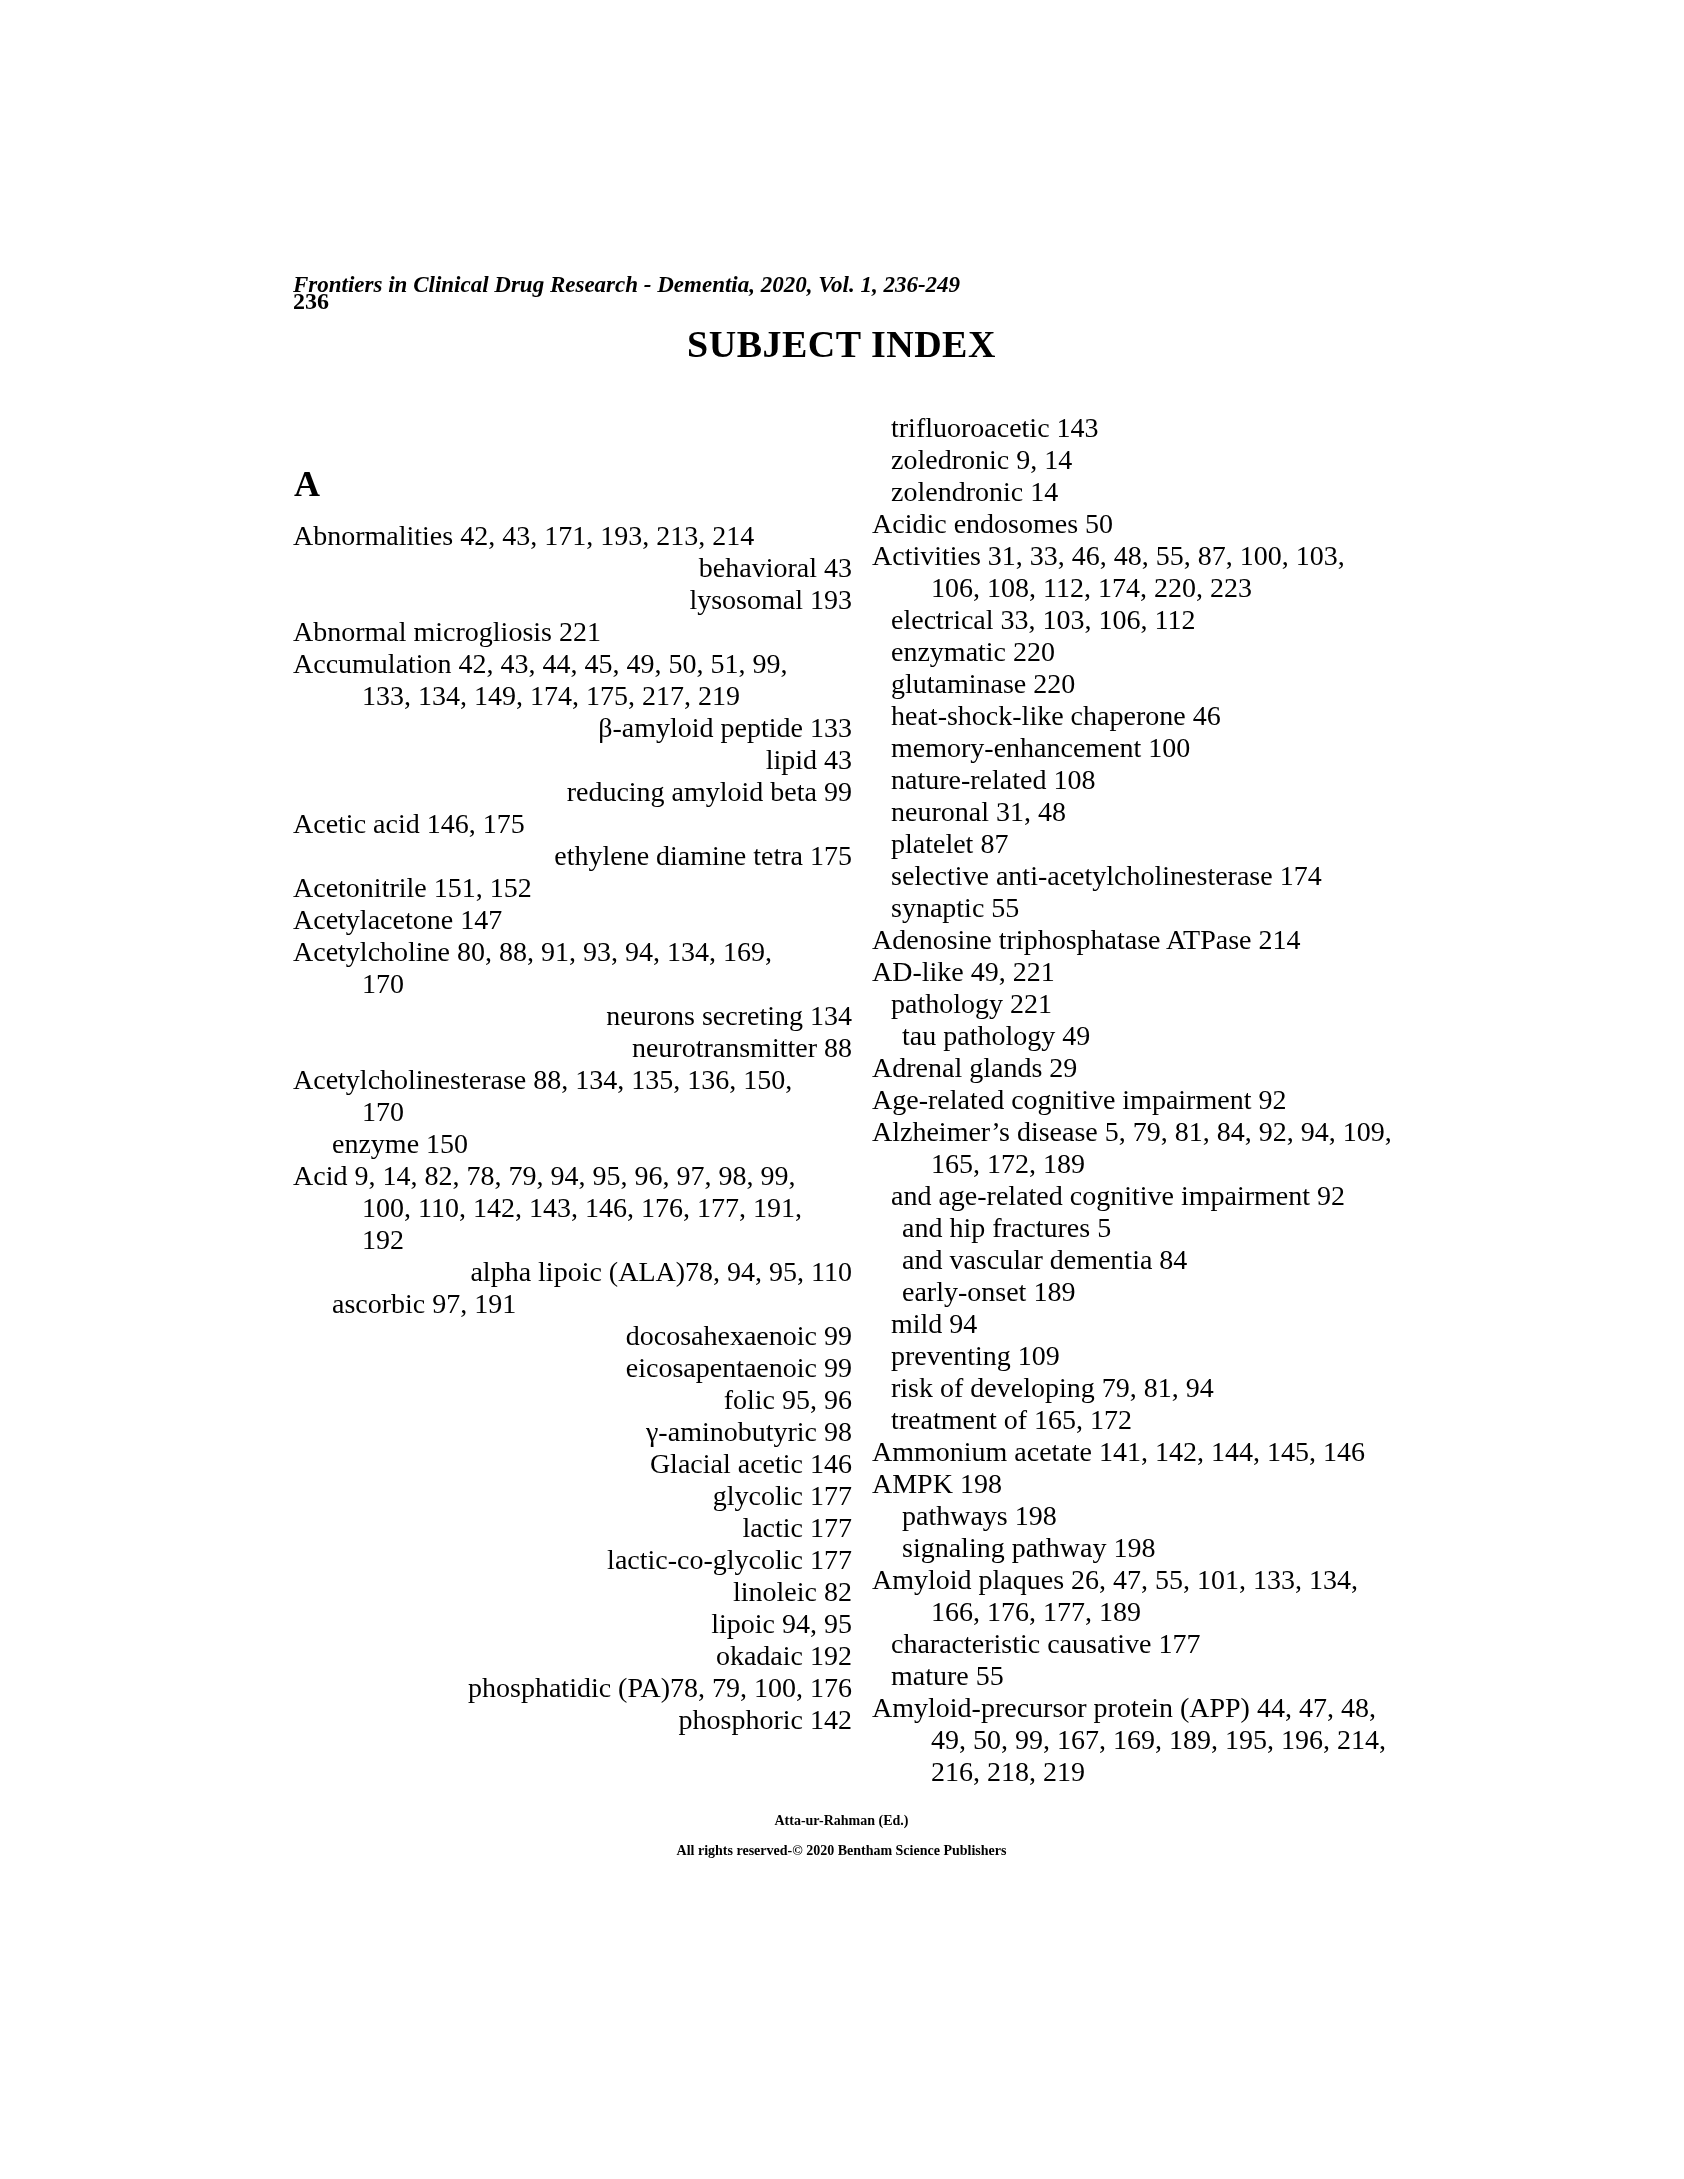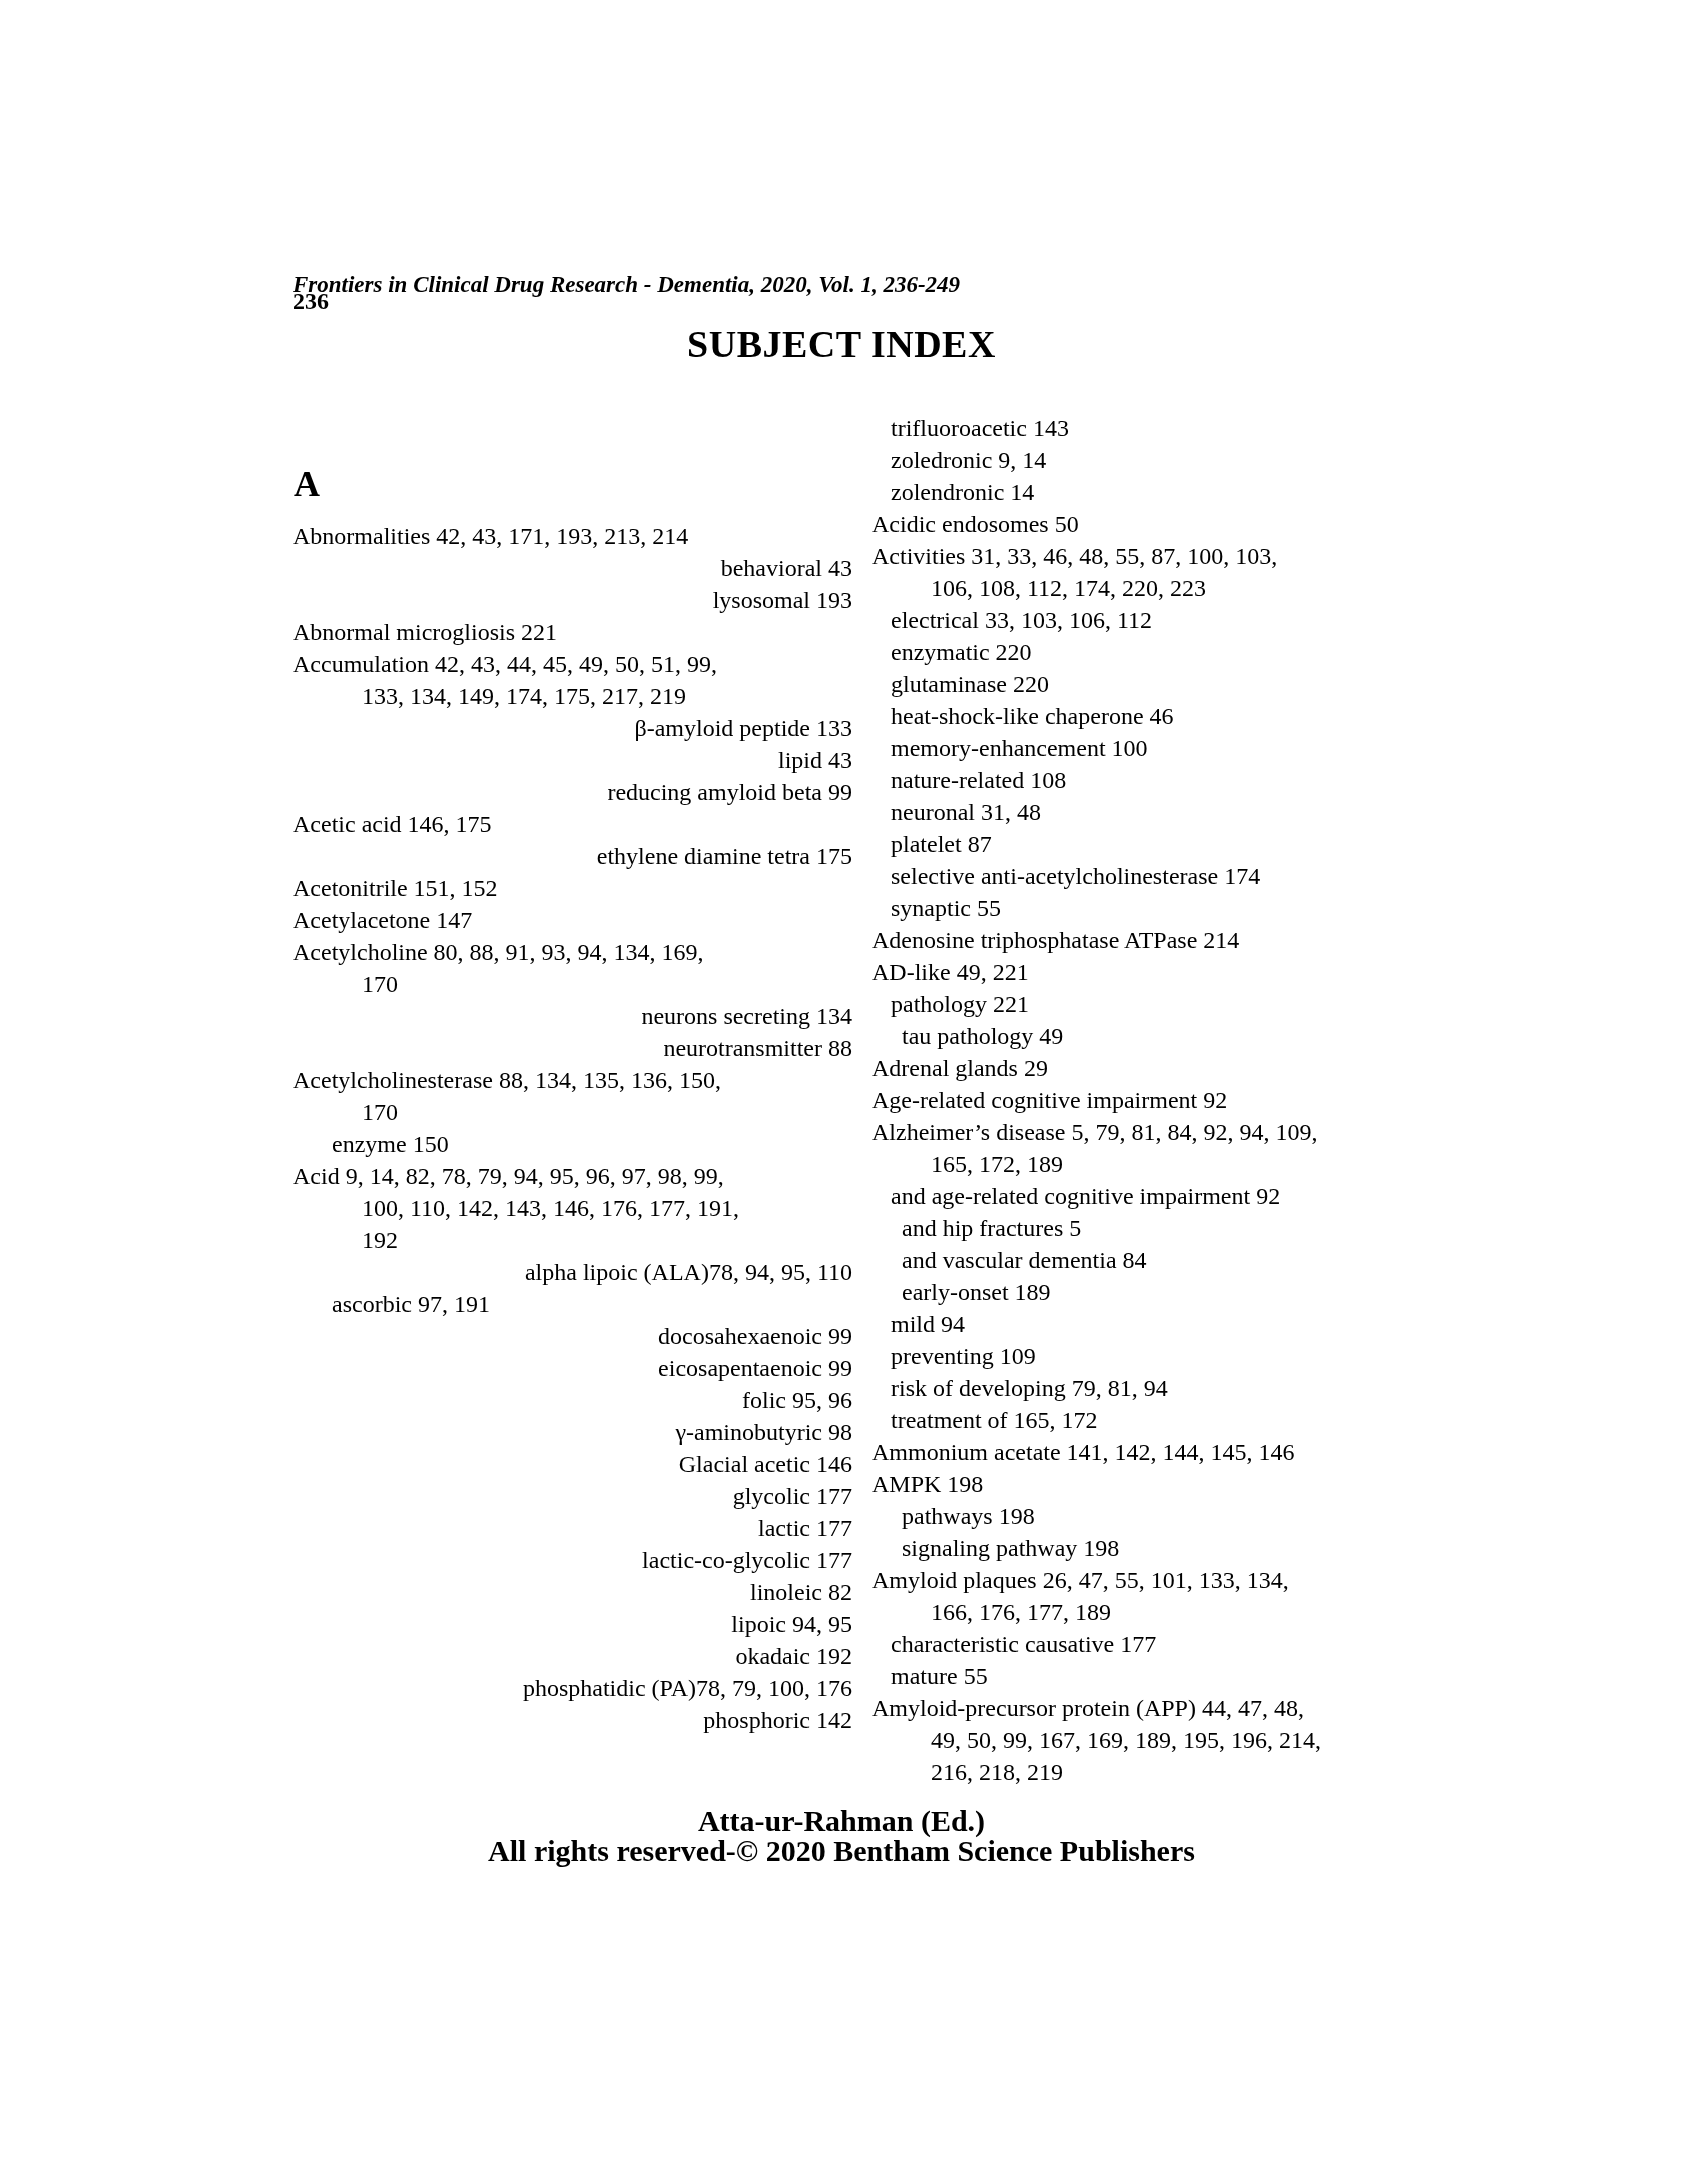--- a/index.html
+++ b/index.html
@@ -16,34 +16,34 @@
     position:absolute;left:0;right:12px;top:0;text-align:left;
     font-size:23px;font-weight:bold;font-style:italic;line-height:28px;white-space:nowrap;
   }
   #page-title{
     left:293px;top:323px;width:1097px;text-align:center;
     font-size:38px;font-weight:bold;line-height:42px;letter-spacing:0.5px;white-space:nowrap;
   }
   #section-letter{
     left:294px;top:465px;font-size:36px;font-weight:bold;line-height:38px;
   }
-  .index-col{position:absolute;width:559px;font-size:24px;line-height:32px;}
+  .index-col{position:absolute;width:559px;font-size:28px;line-height:32px;}
   #col-left{left:293px;top:520px;}
   #col-right{left:872px;top:412px;}
   .line{white-space:nowrap;}
   .main{padding-left:0;}
   #col-left .sub{padding-left:27px;text-align:right;}
   #col-left .subsub{padding-left:39px;}
   #col-left .cont{padding-left:69px;}
   #col-right .sub{padding-left:19px;}
   #col-right .subsub{padding-left:30px;}
   #col-right .cont{padding-left:59px;}
   #page-footer{
     left:293px;top:1806px;width:1097px;text-align:center;
-    font-size:30px;font-weight:bold;line-height:30px;
+    font-size:14px;font-weight:bold;line-height:30px;
   }
 </style>
 </head>
 <body>
 
 <div class="abs" id="page-header">
   <div id="page-number">236</div>
   <div id="running-title">Frontiers in Clinical Drug Research - Dementia, 2020, Vol. 1, 236-249</div>
 </div>
 

